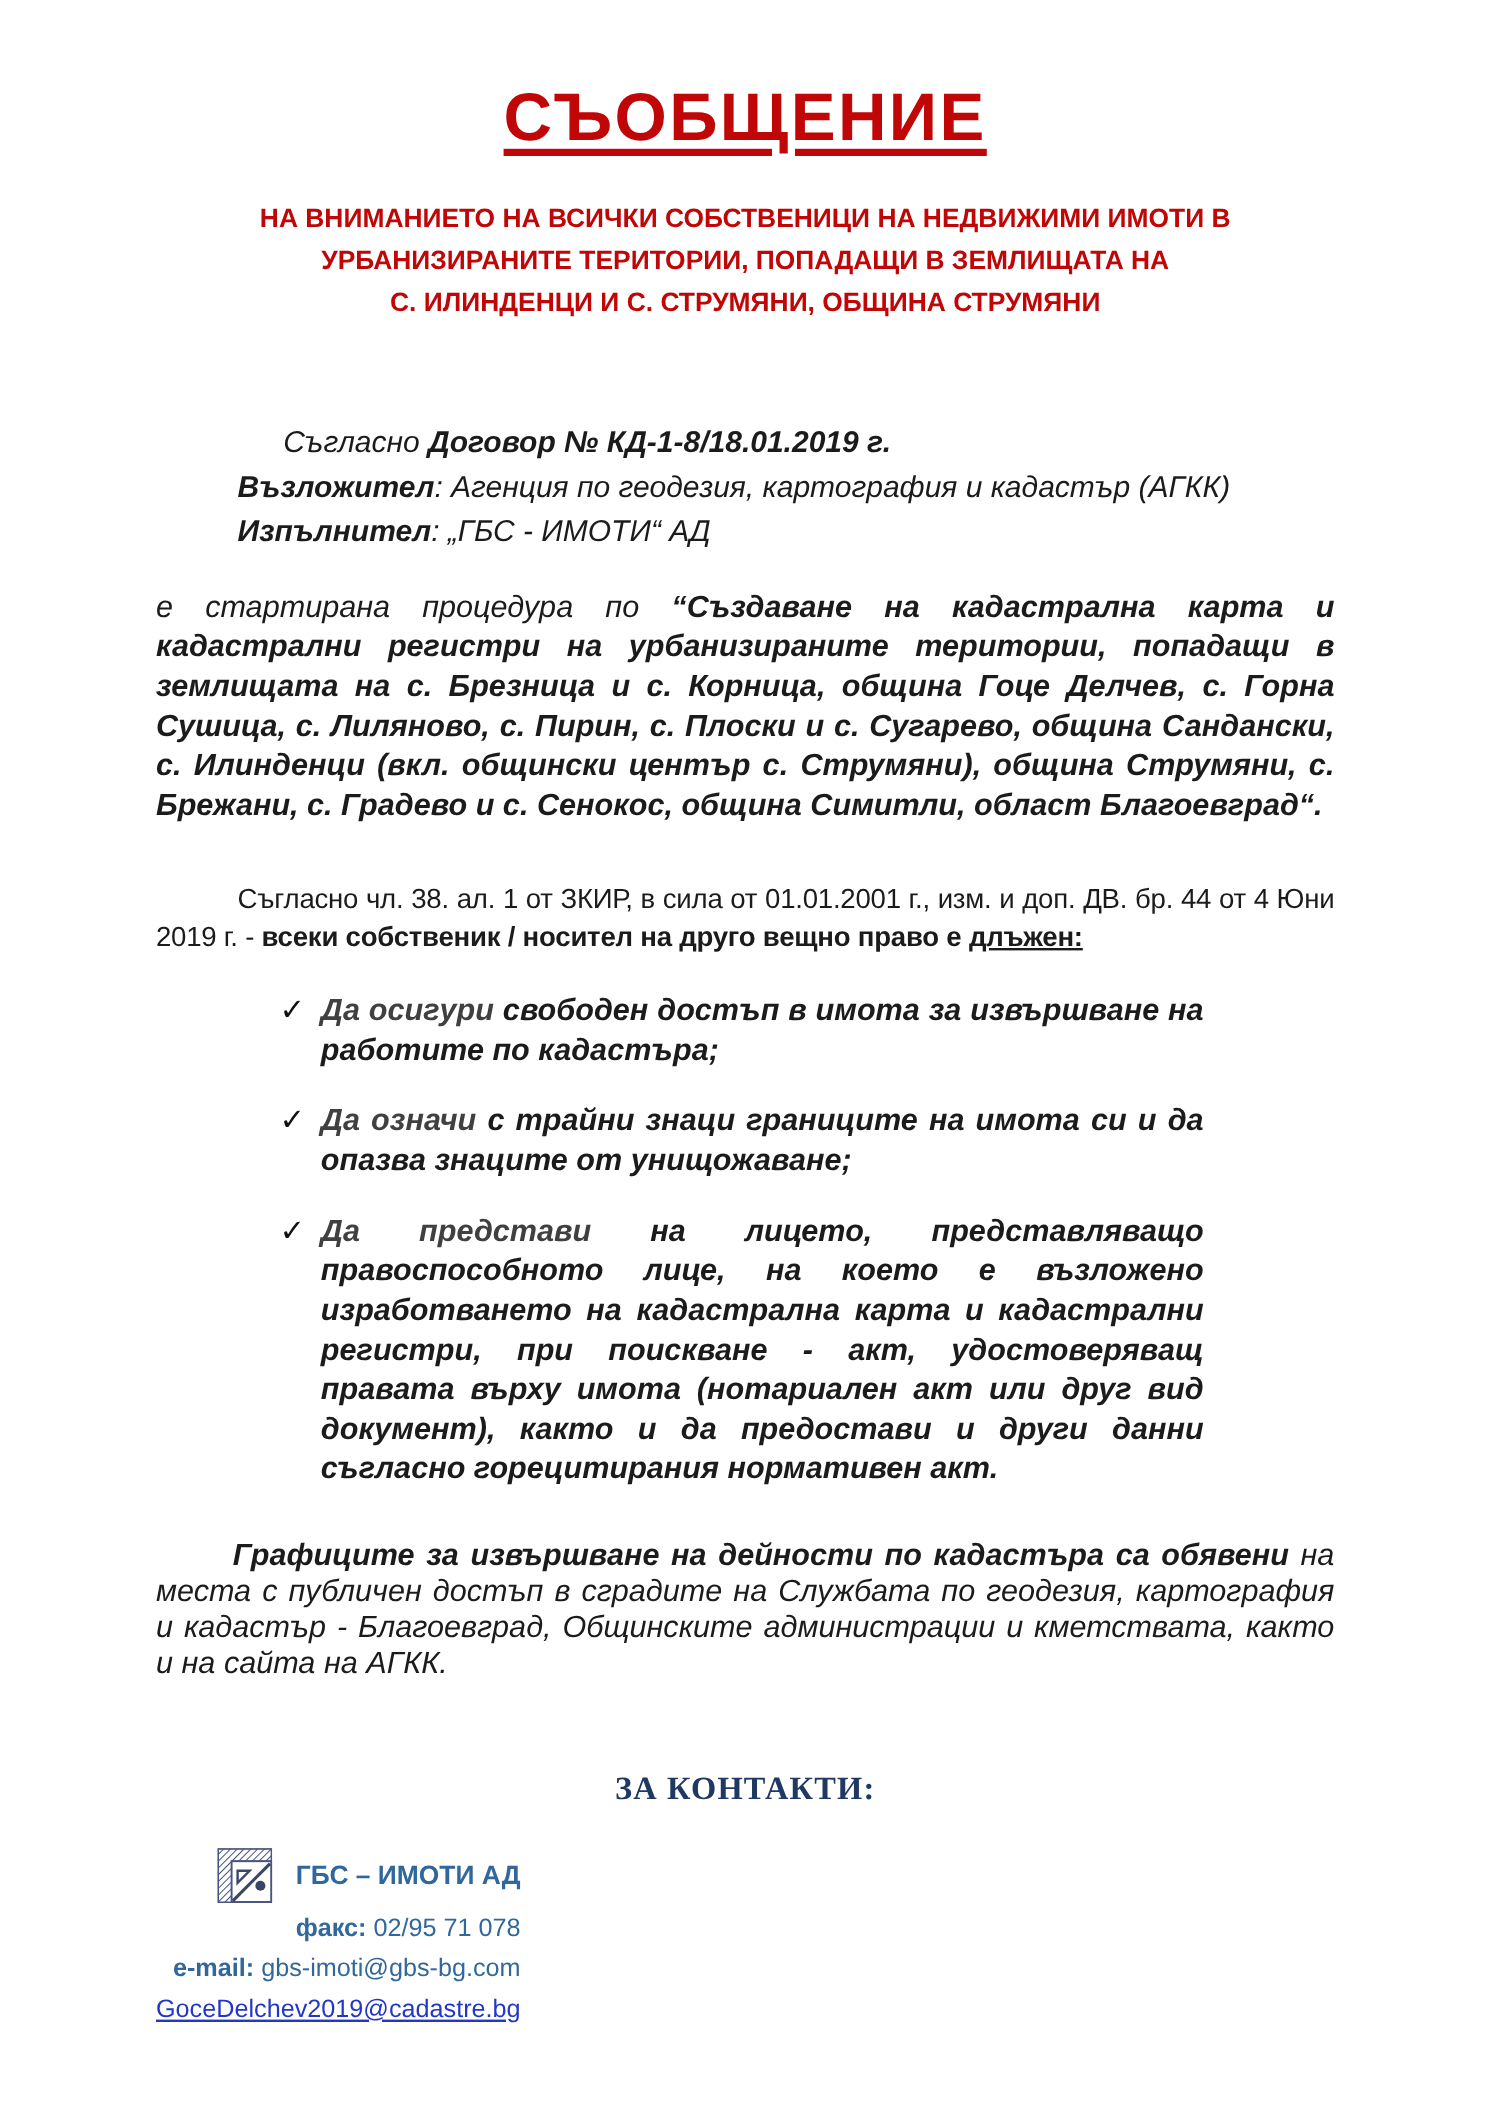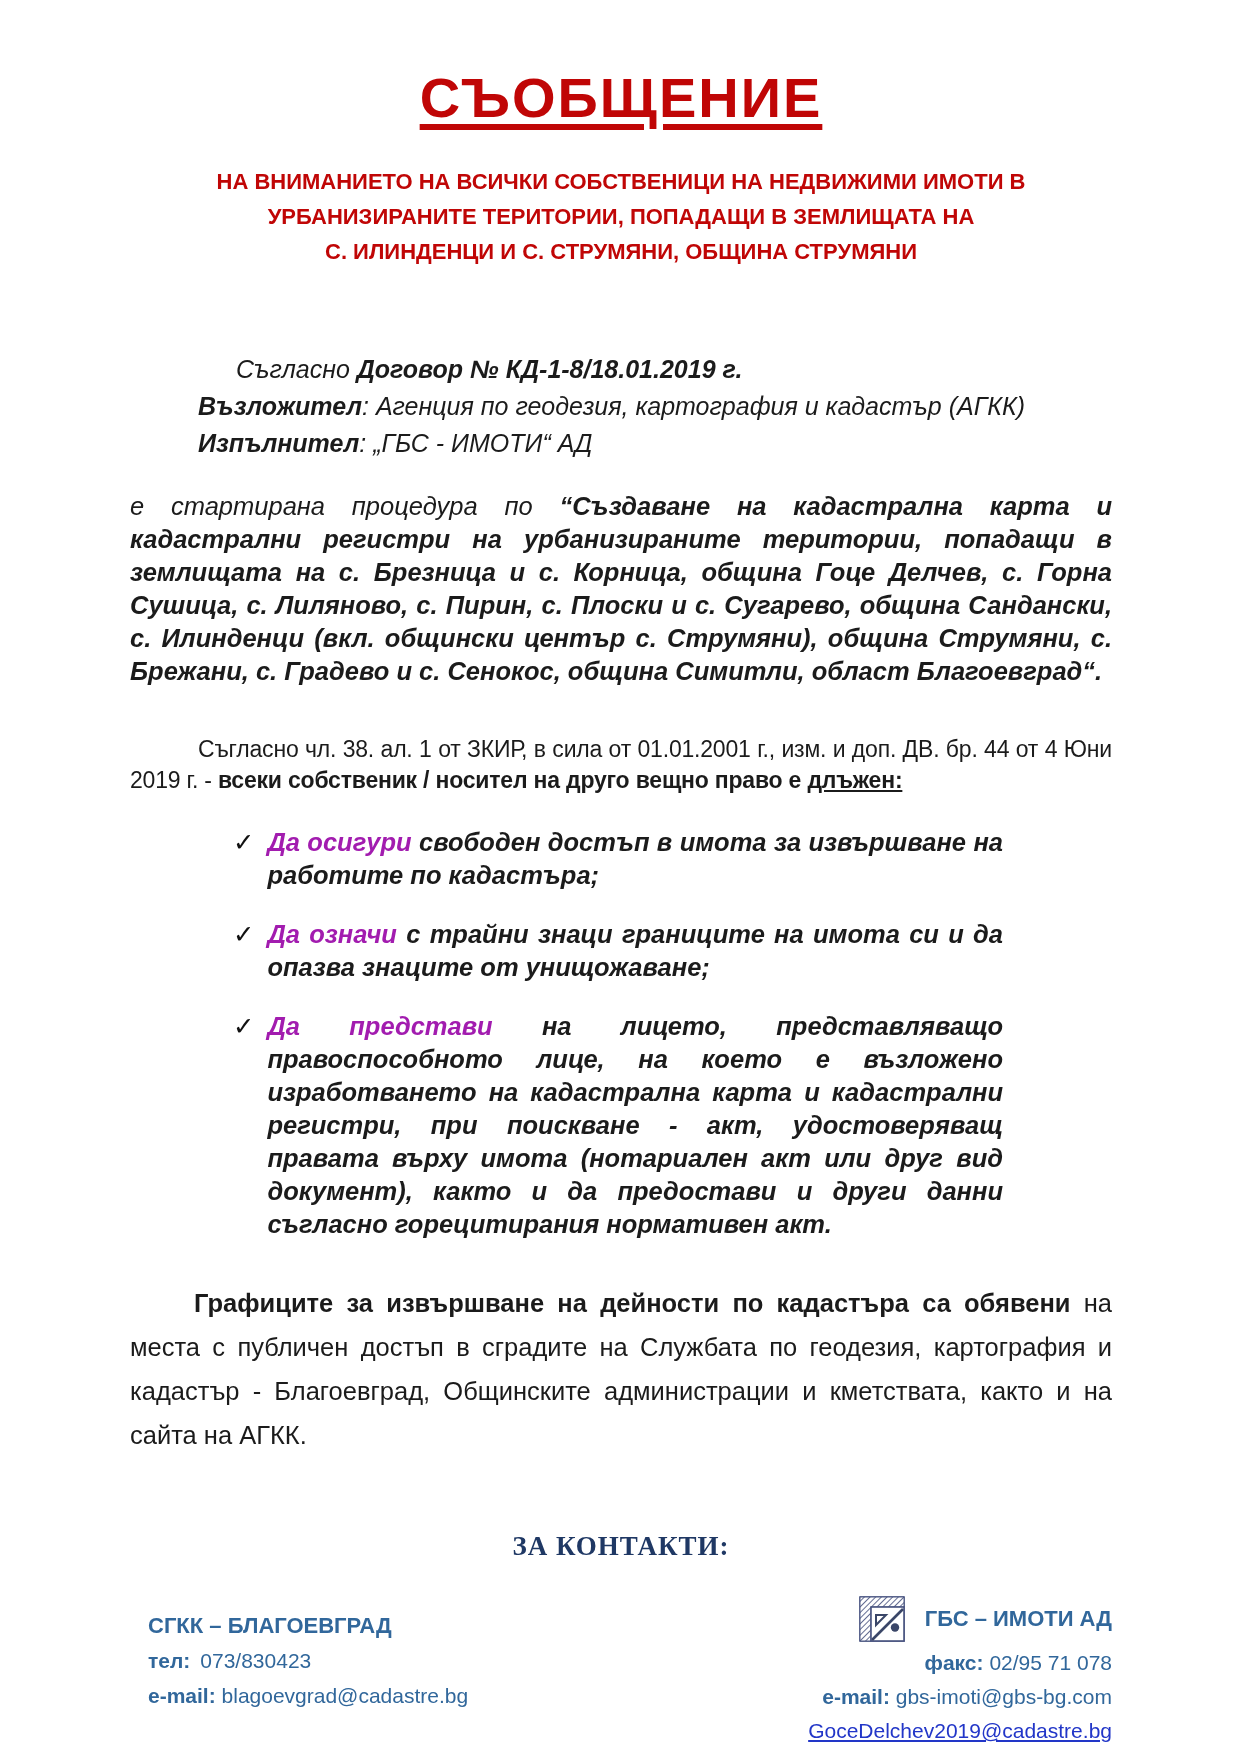--- a/index.html
+++ b/index.html
@@ -84,28 +84,29 @@
   .obligation .check {
     flex:0 0 20px;
     font-style:normal;
     font-weight:400;
     color:#111;
   }
   .obligation .ob-text {
     display:block;
     text-align:justify;
   }
-  .red { color:#a21caf; }
+  .red { color:#404040; }
   
   .schedules {
     margin:40px 0 0 0;
     font-size:25.5px;
-    line-height:44px;
+    line-height:30px;
     text-align:justify;
     text-indent:64px;
+    font-style:italic;
   }
   .schedules .b { font-weight:700; }
   
   .contacts-heading {
     margin:74px 0 0 0;
     text-align:center;
     font-family:"Liberation Serif", serif;
     font-weight:700;
     font-size:27px;
     letter-spacing:1px;
@@ -177,25 +178,20 @@
       <span class="ob-text"><span class="red">Да представи</span><span> на лицето, представляващо правоспособното лице, на което е възложено изработването на кадастрална карта и кадастрални регистри, при поискване - акт, удостоверяващ правата върху имота (нотариален акт или друг вид документ), както и да предостави и други данни съгласно горецитирания нормативен акт.</span></span>
     </li>
   </ul>
 
   <p class="schedules"><span class="b">Графиците за извършване на дейности по кадастъра са обявени</span><span> на места с публичен достъп в сградите на Службата по геодезия, картография и кадастър - Благоевград, Общинските администрации и кметствата, както и на сайта на АГКК.</span></p>
 
   <div class="contacts-heading">ЗА КОНТАКТИ:</div>
 
   <div class="contacts-row">
 
-    <div class="c-left">
-      <div class="name">СГКК – БЛАГОЕВГРАД</div>
-      <div><span class="c-label">тел:</span><span class="gap"></span><span>073/830423</span></div>
-      <div><span class="c-label">e-mail:</span> <span>blagoevgrad@cadastre.bg</span></div>
-    </div>
 
     <div class="c-right">
       <div class="name-row">
         <span class="logo-box">
           <svg width="46" height="46" viewBox="0 0 46 46" xmlns="http://www.w3.org/2000/svg" aria-hidden="true">
             <defs>
               <pattern id="hatch" width="4" height="4" patternTransform="rotate(45)" patternUnits="userSpaceOnUse">
                 <rect width="4" height="4" fill="#ffffff"></rect>
                 <line x1="0" y1="0" x2="0" y2="4" stroke="#495480" stroke-width="1.7"></line>
               </pattern>

